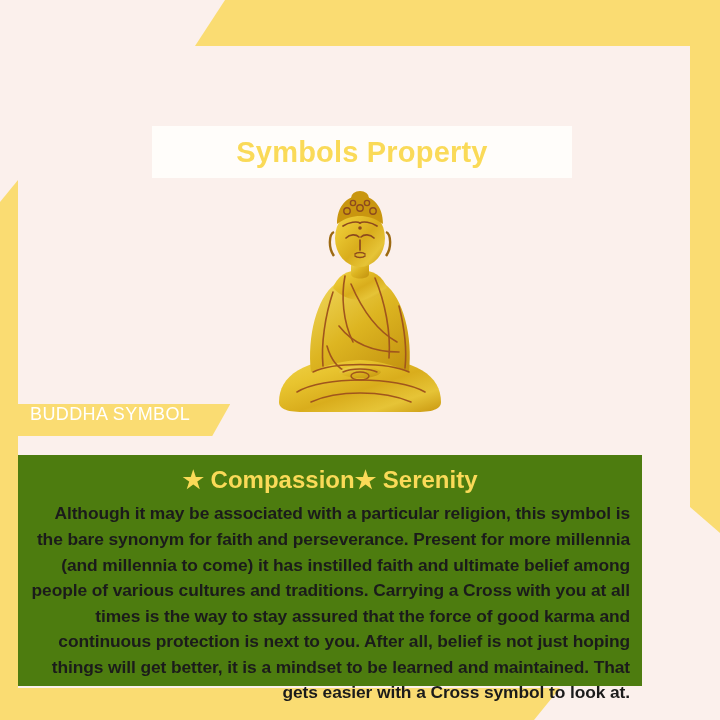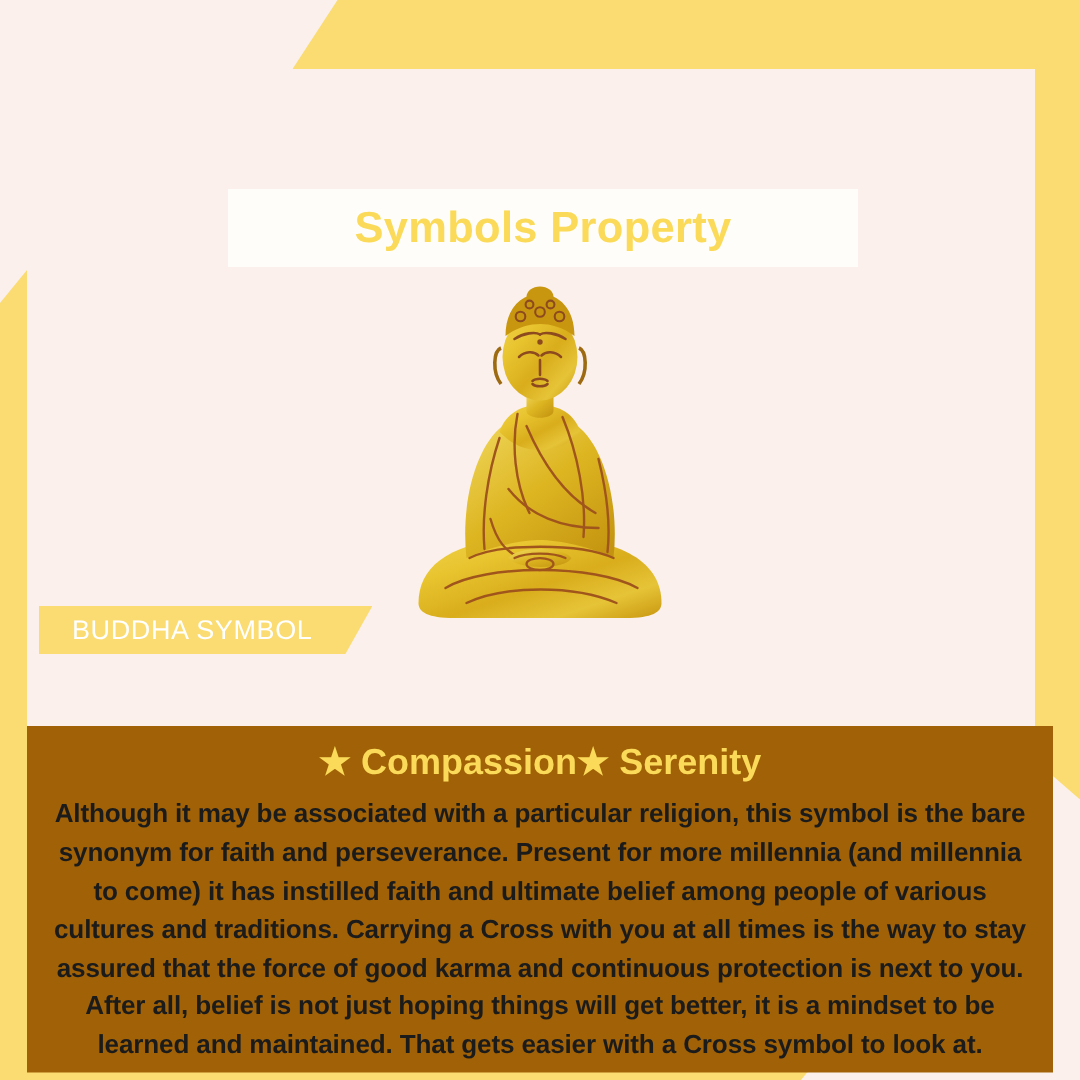--- a/index.html
+++ b/index.html
@@ -120,63 +120,61 @@
   }
   .buddha {
     width: 186px;
     height: 240px;
     display: block;
   }
 
   
   .tag {
     position: absolute;
-    left: 26px;
+    left: 8px;
     top: 404px;
     height: 32px;
     padding: 0 40px 0 22px;
     background: #fadc72;
     display: flex;
-    align-items: center;
     clip-path: polygon(0 0, 100% 0, calc(100% - 18px) 100%, 0 100%);
   }
   .tag-text {
     color: #ffffff;
     font-size: 18px;
     letter-spacing: 0.4px;
   }
 
   
   .card {
     position: absolute;
     left: 18px;
     top: 455px;
-    width: 684px;
+    width: 624px;
     height: 231px;
-    background: #a16207;
-    margin-top: 29px;
+    background: #4d7c0f;
   }
 
   .subhead {
     margin: 12px 0 0 0;
     text-align: center;
     font-size: 24px;
     font-weight: bold;
     color: #fada58;
     line-height: 1.1;
     white-space: nowrap;
   }
 
   .body-copy {
     margin: 8px 12px 0 12px;
     font-size: 17.4px;
     font-weight: bold;
     color: #1b1b1b;
     line-height: 1.47;
-    text-align: center;
+    text-align: right;
     letter-spacing: -0.1px;
   }
 </style>
 </head>
 <body>
 
 <div id="poster">
 
   <div class="deco deco-top"></div>
   <div class="deco deco-right"></div>

